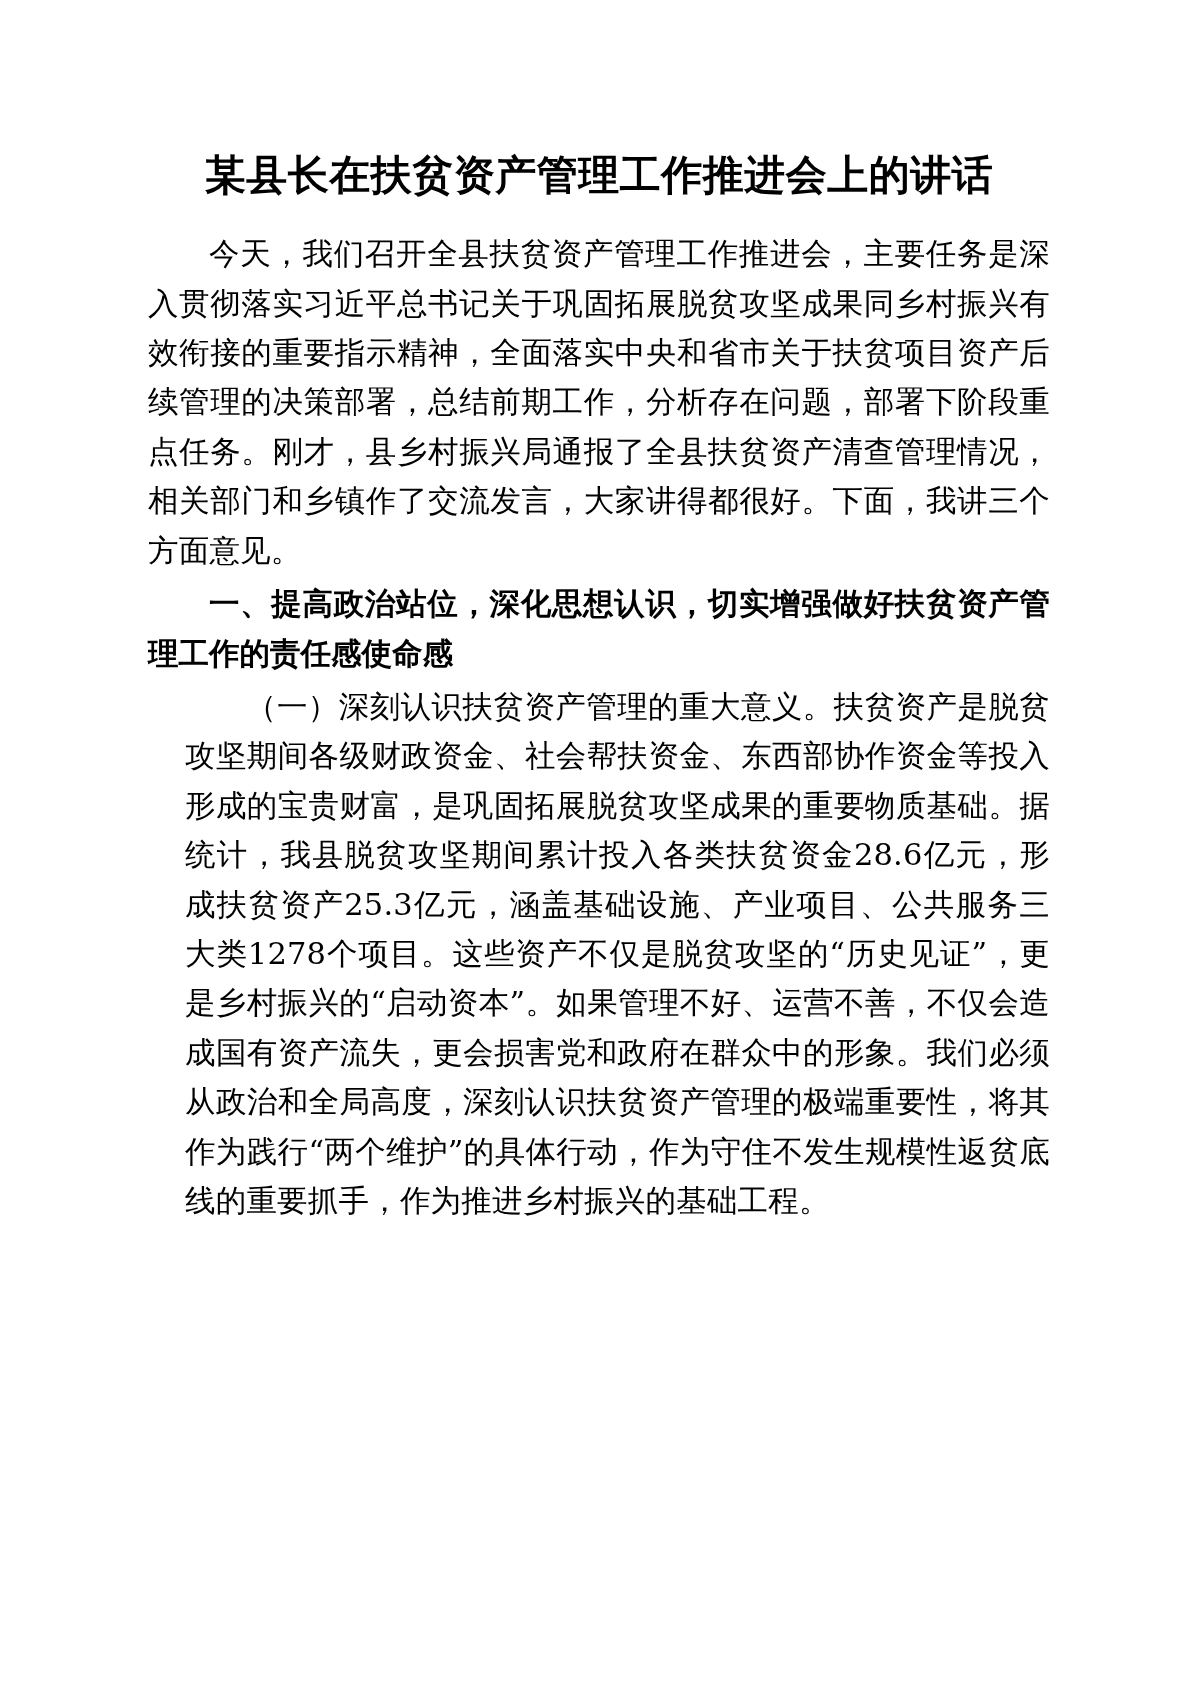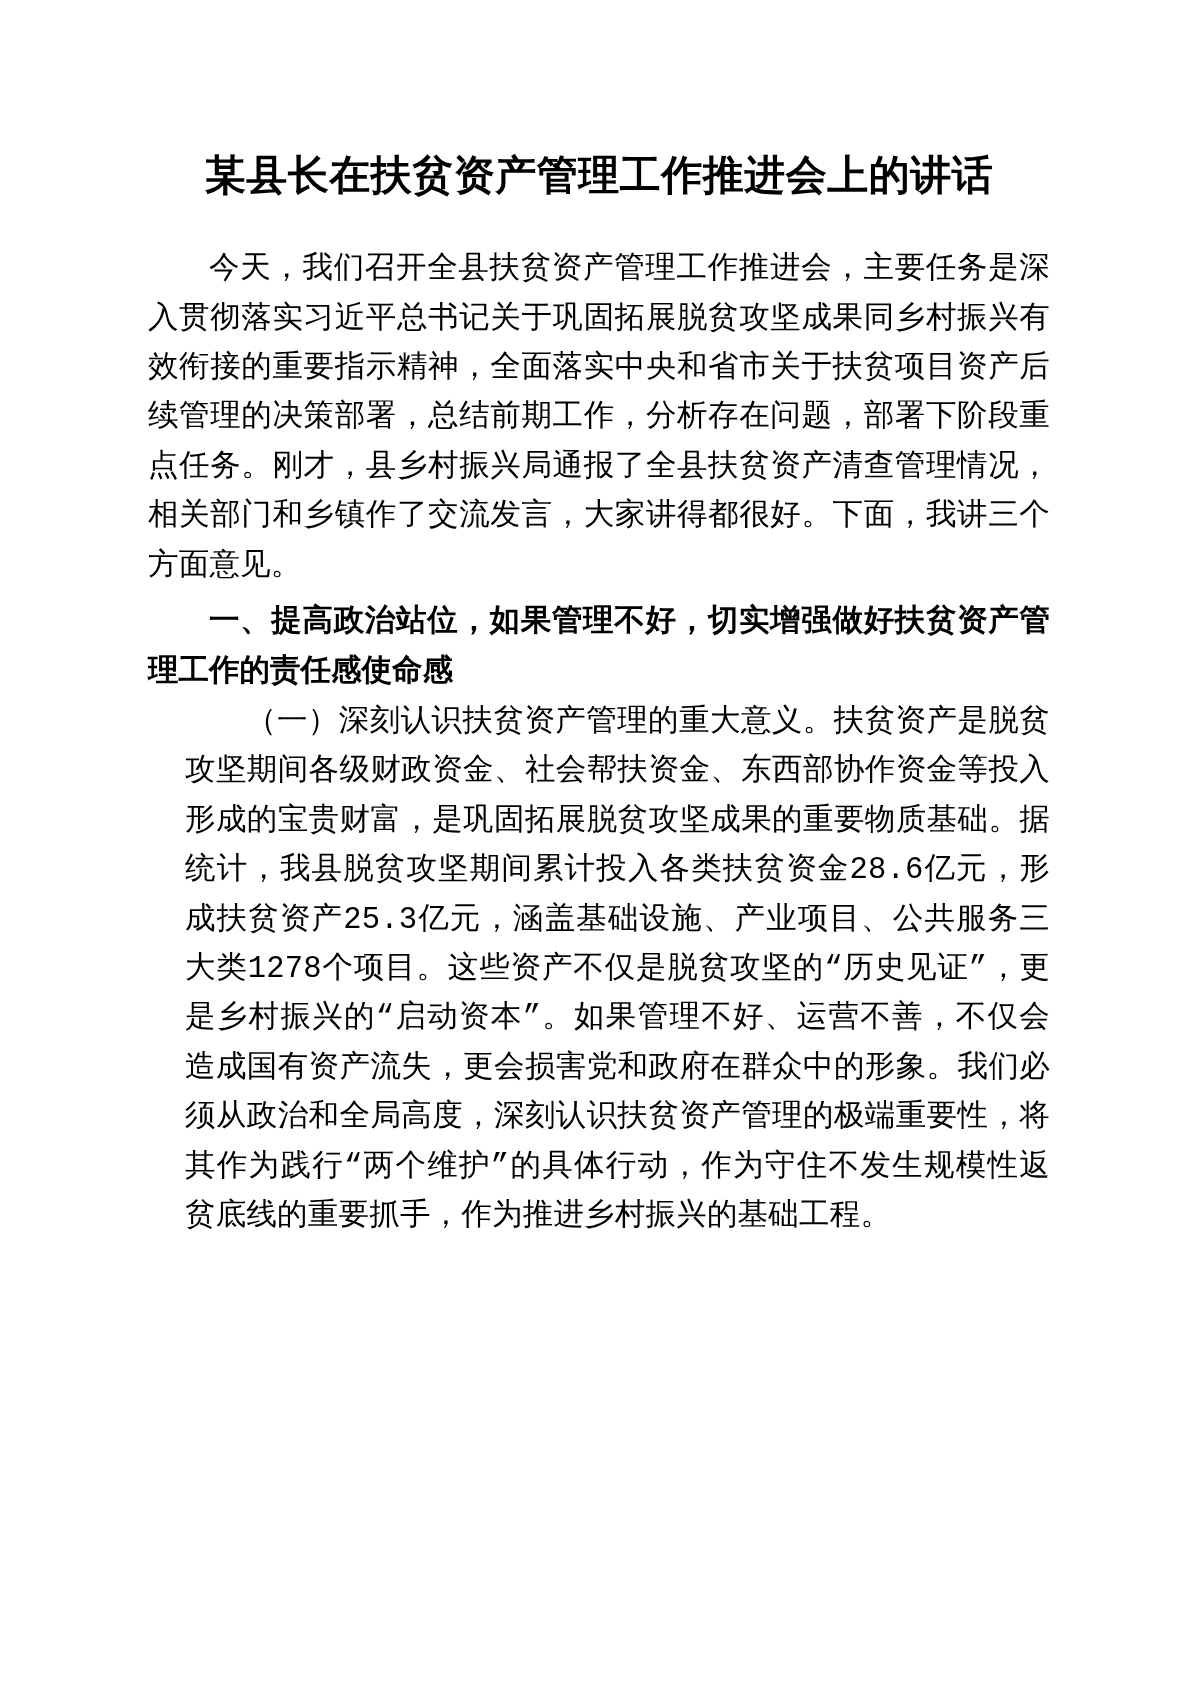--- a/index.html
+++ b/index.html
@@ -21,49 +21,48 @@
     padding: 150px 140px 80px 148px;
     position: relative;
   }
   .doc-title {
     font-family: "DejaVu Sans", "Liberation Sans", sans-serif;
     font-weight: bold;
     font-size: 41px;
     line-height: 1.25;
     text-align: center;
     letter-spacing: 0.5px;
-    margin: 0 0 44px 0;
+    margin: 0 0 28px 0;
     white-space: nowrap;
   }
   .para {
     font-size: 30.5px;
     line-height: 1.62;
     text-align: justify;
     text-justify: inter-ideograph;
     margin: 0 0 4px 0;
     text-indent: 2em;
     letter-spacing: 0.2px;
-    font-family: Liberation Mono, monospace;
   }
   .para.heading {
     font-family: "DejaVu Sans", "Liberation Sans", sans-serif;
     font-weight: bold;
     letter-spacing: 0px;
   }
   .para.last {
     margin-bottom: 0;
     margin-left: 37px;
   }
 </style>
 </head>
 <body>
 
 <div class="page">
 
   <h1 class="doc-title">某县长在扶贫资产管理工作推进会上的讲话</h1>
 
   <p class="para">今天，我们召开全县扶贫资产管理工作推进会，主要任务是深入贯彻落实习近平总书记关于巩固拓展脱贫攻坚成果同乡村振兴有效衔接的重要指示精神，全面落实中央和省市关于扶贫项目资产后续管理的决策部署，总结前期工作，分析存在问题，部署下阶段重点任务。刚才，县乡村振兴局通报了全县扶贫资产清查管理情况，相关部门和乡镇作了交流发言，大家讲得都很好。下面，我讲三个方面意见。</p>
 
-  <p class="para heading">一、提高政治站位，如果管理不好，切实增强做好扶贫资产管理工作的责任感使命感</p>
+  <p class="para heading">一、提高政治站位，深化思想认识，切实增强做好扶贫资产管理工作的责任感使命感</p>
 
   <p class="para last">（一）深刻认识扶贫资产管理的重大意义。扶贫资产是脱贫攻坚期间各级财政资金、社会帮扶资金、东西部协作资金等投入形成的宝贵财富，是巩固拓展脱贫攻坚成果的重要物质基础。据统计，我县脱贫攻坚期间累计投入各类扶贫资金28.6亿元，形成扶贫资产25.3亿元，涵盖基础设施、产业项目、公共服务三大类1278个项目。这些资产不仅是脱贫攻坚的“历史见证”，更是乡村振兴的“启动资本”。如果管理不好、运营不善，不仅会造成国有资产流失，更会损害党和政府在群众中的形象。我们必须从政治和全局高度，深刻认识扶贫资产管理的极端重要性，将其作为践行“两个维护”的具体行动，作为守住不发生规模性返贫底线的重要抓手，作为推进乡村振兴的基础工程。</p>
 
 </div>
 
 </body></html>

